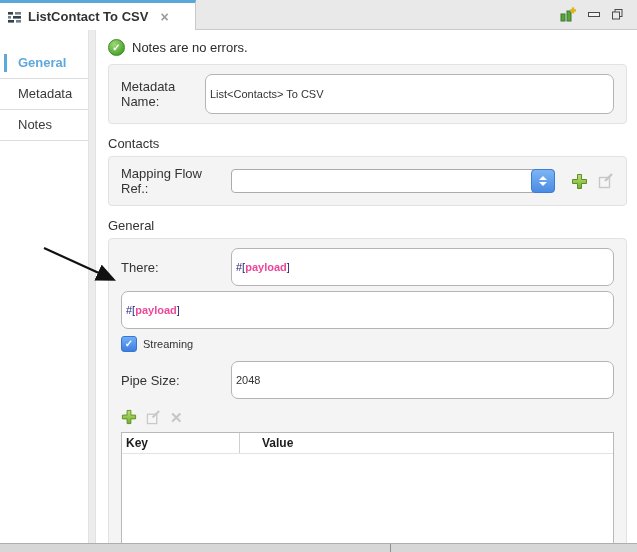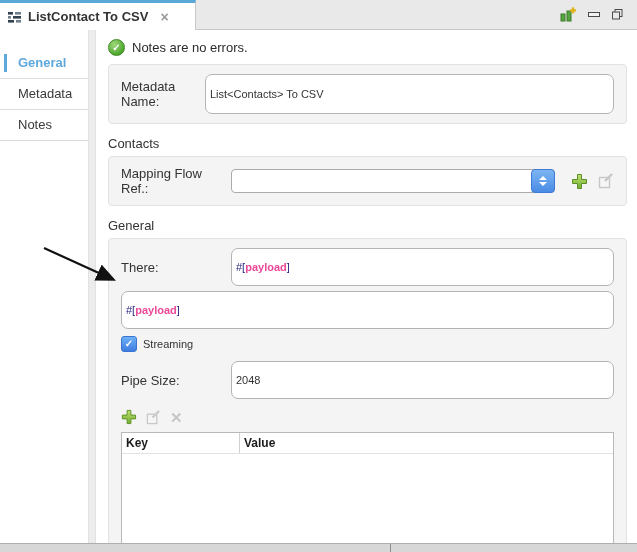--- a/index.html
+++ b/index.html
@@ -82,21 +82,21 @@
   .checkbox{
     width:14px;height:14px;border-radius:3px;flex:0 0 auto;
     background:linear-gradient(#6db1f7,#3e7de0);border:1px solid #3a74d0;
     color:#fff;font-size:10px;font-weight:bold;
     display:flex;align-items:center;justify-content:center;line-height:1;
   }
   .cb-label{font-size:11px;color:#333;margin-left:6px;}
   
   .mini-toolbar{display:flex;align-items:center;gap:9px;margin:9px 0 6px 0;height:18px;}
   .kv-table{border:1px solid #b9b9b9;background:#fff;}
-  .kv-header{display:flex;height:20px;border-bottom:1px solid #e3e3e3;align-items:center;}
+  .kv-header{display:flex;height:20px;border-bottom:1px solid #e3e3e3;align-items:center;gap:18px;}
   .kv-col{font-size:12px;font-weight:bold;color:#1c1c1c;padding-left:4px;box-sizing:border-box;}
   .kv-col-key{width:118px;border-right:1px solid #d0d0d0;height:100%;display:flex;align-items:center;}
   .kv-col-value{flex:1;}
   .kv-body{height:144px;}
   
   .arrow-overlay{position:absolute;left:0;top:0;width:637px;height:513px;pointer-events:none;z-index:5;}
   
   .bottom-strip{height:9px;background:#d7d7d7;border-top:1px solid #aeaeae;box-sizing:border-box;position:relative;}
   .strip-divider{position:absolute;left:390px;top:0;width:1px;height:8px;background:#8f8f8f;}
   .mb5{margin-bottom:5px;}

